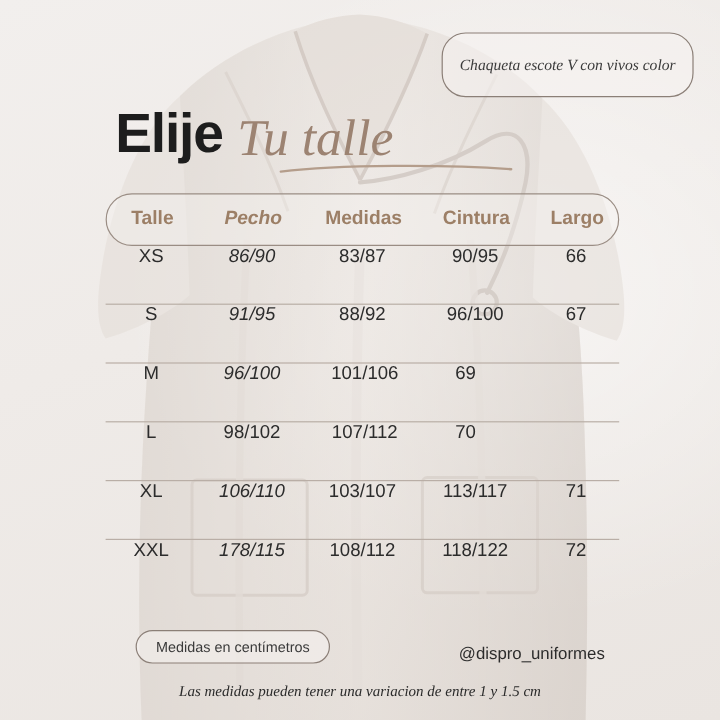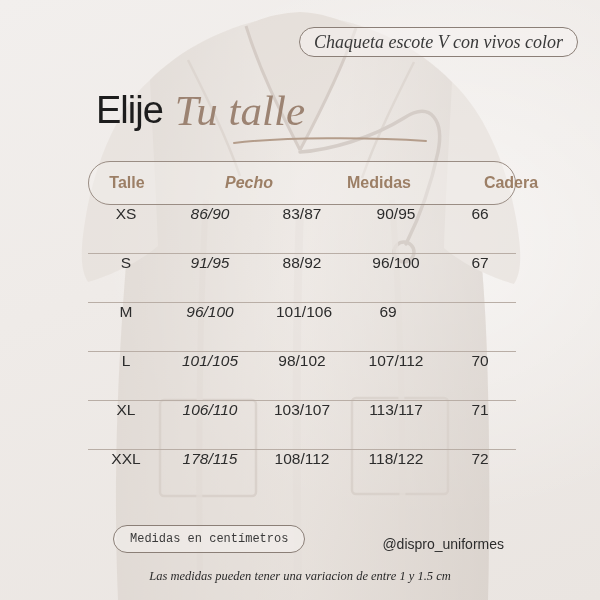--- a/index.html
+++ b/index.html
@@ -41,38 +41,38 @@
     display: flex;
     align-items: center;
     justify-content: center;
     color: #3a3a3a;
     white-space: nowrap;
   }
   .badge-top {
     right: 22px;
     top: 27px;
     height: 28px;
-    padding: 0 14px;
-    font-size: 18px;
+    padding: 12px 14px;
+    font-size: 13px;
     font-style: italic;
     font-family: "Liberation Serif", serif;
   }
 
   
   .headline {
     position: absolute;
     left: 96px;
     top: 84px;
     display: flex;
     align-items: baseline;
     gap: 12px;
   }
   .headline .bold {
-    font-size: 38px;
-    font-weight: normal;
+    font-size: 46px;
+    font-weight: bold;
     color: #1d1d1d;
     letter-spacing: -1px;
     font-family: "Liberation Sans", sans-serif;
   }
   .headline .script {
     font-size: 43px;
     color: #9c8372;
     font-family: "Liberation Serif", serif;
     font-style: italic;
     position: relative;
@@ -94,21 +94,20 @@
     top: 161px;
     width: 428px;
   }
   .head-pill {
     border: 1px solid #9a8d84;
     border-radius: 22px;
     height: 42px;
     display: flex;
     align-items: center;
     background: rgba(247,244,242,0.35);
-    gap: 38px;
   }
   .row {
     height: 48px;
     display: flex;
     align-items: flex-start;
     border-bottom: 1px solid #b9aea6;
   }
   .row.last { border-bottom: none; }
   .cell {
     text-align: center;
@@ -127,21 +126,21 @@
   .c3 { flex: 0 0 96px; }
   .c4 { flex: 0 0 72px; }
 
   
   .badge-bottom {
     left: 113px;
     bottom: 47px;
     height: 26px;
     padding: 0 16px;
     font-size: 12px;
-    font-family: Liberation Mono, monospace;
+    font-family: Liberation Sans, sans-serif;
   }
   .handle {
     position: absolute;
     right: 96px;
     bottom: 48px;
     font-size: 14px;
     color: #2c2c2c;
     font-family: "Liberation Sans", sans-serif;
   }
   .note {
@@ -224,21 +223,21 @@
       <path d="M2 7 C50 1 140 1 194 5" fill="none" stroke="#b49d8b" stroke-width="2" stroke-linecap="round"></path>
     </svg>
   </div>
 
   <div class="table-wrap">
 
     <div class="head-pill">
       <div class="cell c0">Talle</div>
       <div class="cell c1">Pecho</div>
       <div class="cell c2">Medidas</div>
-      <div class="cell c3">Cadera</div>
+      <div class="cell c3">Cintura</div>
       <div class="cell c4">Largo</div>
     </div>
 
     <div class="row">
       <div class="cell c0">XS</div>
       <div class="cell c1">86/90</div>
       <div class="cell c2">83/87</div>
       <div class="cell c3">90/95</div>
       <div class="cell c4">66</div>
     </div>
@@ -253,21 +252,20 @@
 
     <div class="row">
       <div class="cell c0">M</div>
       <div class="cell c1">96/100</div>
       <div class="cell c3">101/106</div>
       <div class="cell c4">69</div>
     </div>
 
     <div class="row">
       <div class="cell c0">L</div>
-      <div class="cell c1">101/105</div>
       <div class="cell c2">98/102</div>
       <div class="cell c3">107/112</div>
       <div class="cell c4">70</div>
     </div>
 
     <div class="row">
       <div class="cell c0">XL</div>
       <div class="cell c1">106/110</div>
       <div class="cell c2">103/107</div>
       <div class="cell c3">113/117</div>

